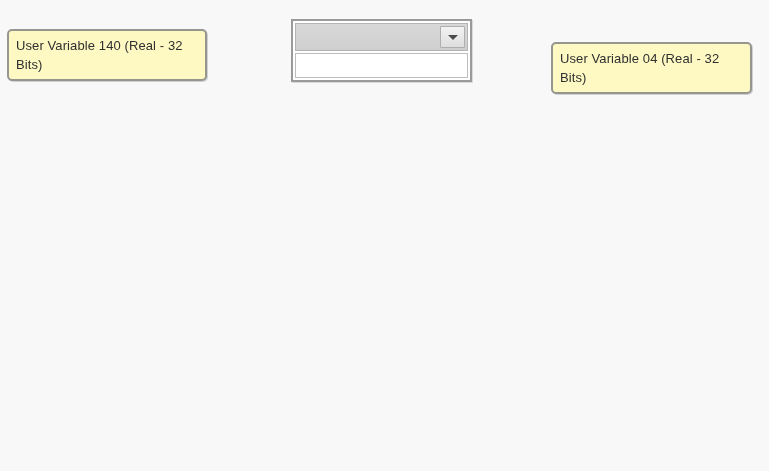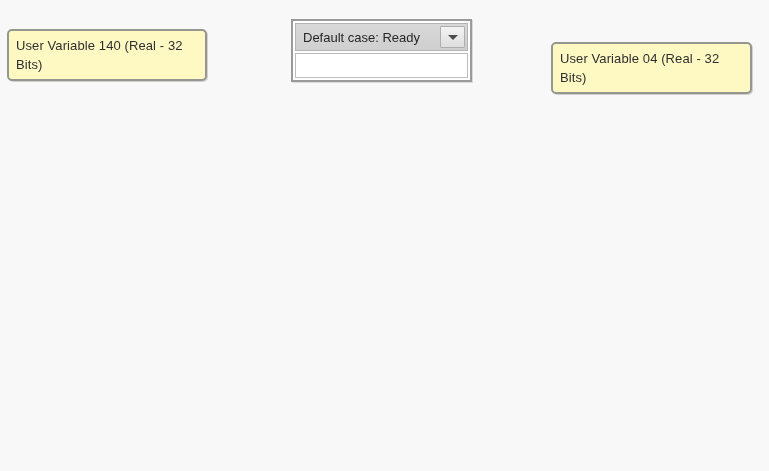--- a/index.html
+++ b/index.html
@@ -152,21 +152,20 @@
 
 <div id="canvas">
 
   <div class="node" id="node-left">
     <span class="port out"></span>
     <span class="node-label">User Variable 140 (Real - 32 Bits)</span>
   </div>
 
   <div id="case-widget">
     <div class="case-header">
-      <span class="case-header-text">Default case: Ready</span>
       <span class="dropdown-button">
         <span class="caret"></span>
       </span>
     </div>
     <div class="case-body"></div>
   </div>
 
   <div class="node" id="node-right">
     <span class="port in"></span>
     <span class="node-label">User Variable 04 (Real - 32 Bits)</span>

